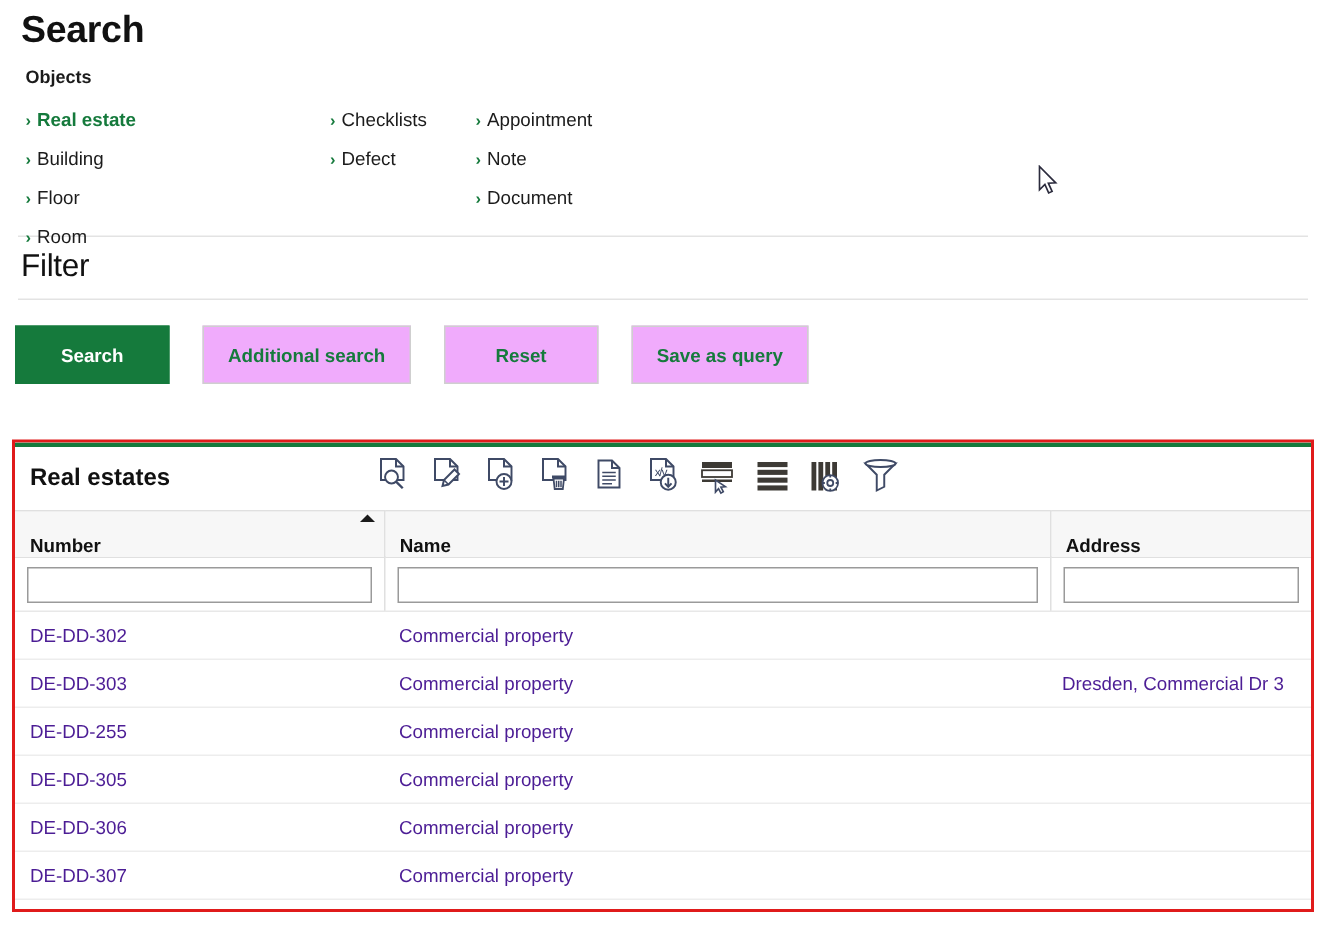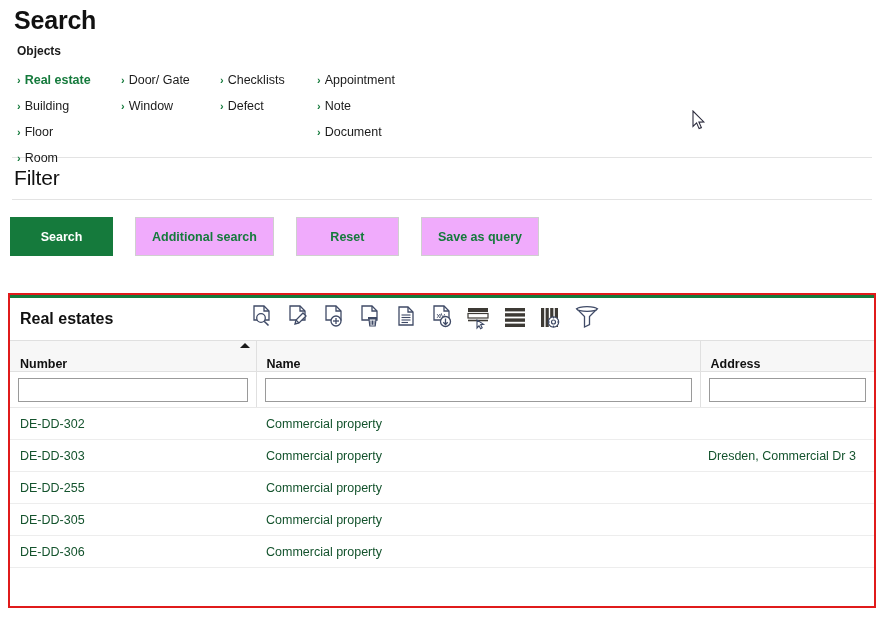--- a/index.html
+++ b/index.html
@@ -200,21 +200,21 @@
     font-size: 12px;
     font-family: "Liberation Sans", sans-serif;
     padding: 0 4px;
     background: #ffffff;
     outline: none;
   }
   .tbl td.cell {
     border-bottom: 1px solid #ededed;
     height: 32px;
     font-size: 12.5px;
-    color: #14532d;
+    color: #4c1d95;
     padding: 0 0 0 10px;
     box-sizing: border-box;
     overflow: hidden;
     white-space: nowrap;
   }
   .tbl td.cell.addr { padding-left: 8px; }
 
   
   .cursor {
     position: absolute;
@@ -230,24 +230,20 @@
 
 <div class="page-title">Search</div>
 <div class="objects-label">Objects</div>
 
 <div class="objects-grid">
   <div class="obj-col c1">
     <span class="obj-link active"><span class="chev">›</span><span>Real estate</span></span>
     <span class="obj-link"><span class="chev">›</span><span>Building</span></span>
     <span class="obj-link"><span class="chev">›</span><span>Floor</span></span>
     <span class="obj-link"><span class="chev">›</span><span>Room</span></span>
-  </div>
-  <div class="obj-col c2">
-    <span class="obj-link"><span class="chev">›</span><span>Door/ Gate</span></span>
-    <span class="obj-link"><span class="chev">›</span><span>Window</span></span>
   </div>
   <div class="obj-col c3">
     <span class="obj-link"><span class="chev">›</span><span>Checklists</span></span>
     <span class="obj-link"><span class="chev">›</span><span>Defect</span></span>
   </div>
   <div class="obj-col c4">
     <span class="obj-link"><span class="chev">›</span><span>Appointment</span></span>
     <span class="obj-link"><span class="chev">›</span><span>Note</span></span>
     <span class="obj-link"><span class="chev">›</span><span>Document</span></span>
   </div>
@@ -432,20 +428,25 @@
       <tr>
         <td class="cell">DE-DD-305</td>
         <td class="cell">Commercial property</td>
         <td class="cell addr"></td>
       </tr>
       <tr>
         <td class="cell">DE-DD-306</td>
         <td class="cell">Commercial property</td>
         <td class="cell addr"></td>
       </tr>
+      <tr>
+        <td class="cell">DE-DD-307</td>
+        <td class="cell">Commercial property</td>
+        <td class="cell addr"></td>
+      </tr>
     </tbody>
   </table>
 </div>
 
 <div class="cursor">
   <svg width="14" height="21" viewBox="0 0 14 21">
     <path d="M1 1 L1 16.5 L4.6 12.9 L7.1 18.6 L9.4 17.6 L6.9 12.1 L11.8 11.9 Z" fill="#ffffff" stroke="#2b2b3d" stroke-width="1.1"></path>
   </svg>
 </div>
 

